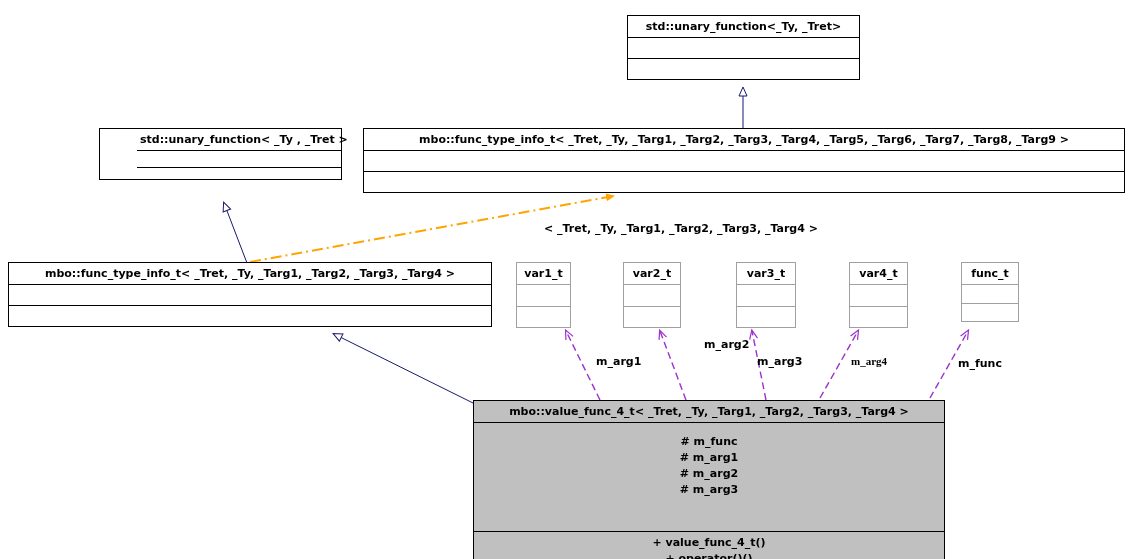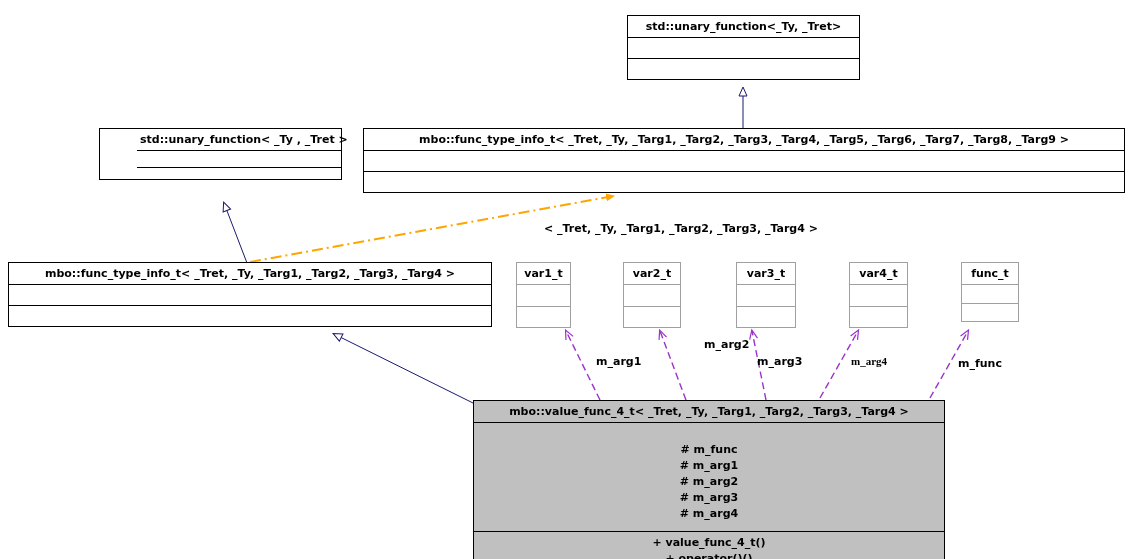--- a/index.html
+++ b/index.html
@@ -180,26 +180,25 @@
   </div>
 
   <div class="uml-box silver" style="left:961px; top:262px; width:58px; height:60px;">
     <div class="uml-title">func_t</div>
     <div class="uml-sect uml-sep empty"></div>
     <div class="uml-sect uml-sep empty"></div>
   </div>
 
   <div class="uml-box gray" style="left:473px; top:400px; width:472px; height:170px;">
     <div class="uml-title">mbo::value_func_4_t&lt; _Tret, _Ty, _Targ1, _Targ2, _Targ3, _Targ4 &gt;</div>
-    <div class="uml-sect uml-sep" style="padding-top:19px;">
+    <div class="uml-sect uml-sep" style="padding-top:11px;">
       <div class="member"># m_func</div>
       <div class="member"># m_arg1</div>
       <div class="member"># m_arg2</div>
       <div class="member"># m_arg3</div>
-      <div class="member"># m_arg4</div>
     </div>
     <div class="uml-sect uml-sep" style="padding-top:3px; flex:0 0 auto;">
       <div class="member">+ value_func_4_t()</div>
       <div class="member">+ operator()()</div>
     </div>
   </div>
 
   <div class="edge-label" style="left:544px; top:223px;">&lt; _Tret, _Ty, _Targ1, _Targ2, _Targ3, _Targ4 &gt;</div>
 
   <div class="edge-label" style="left:596px; top:356px;text-align:center;">m_arg1</div>

